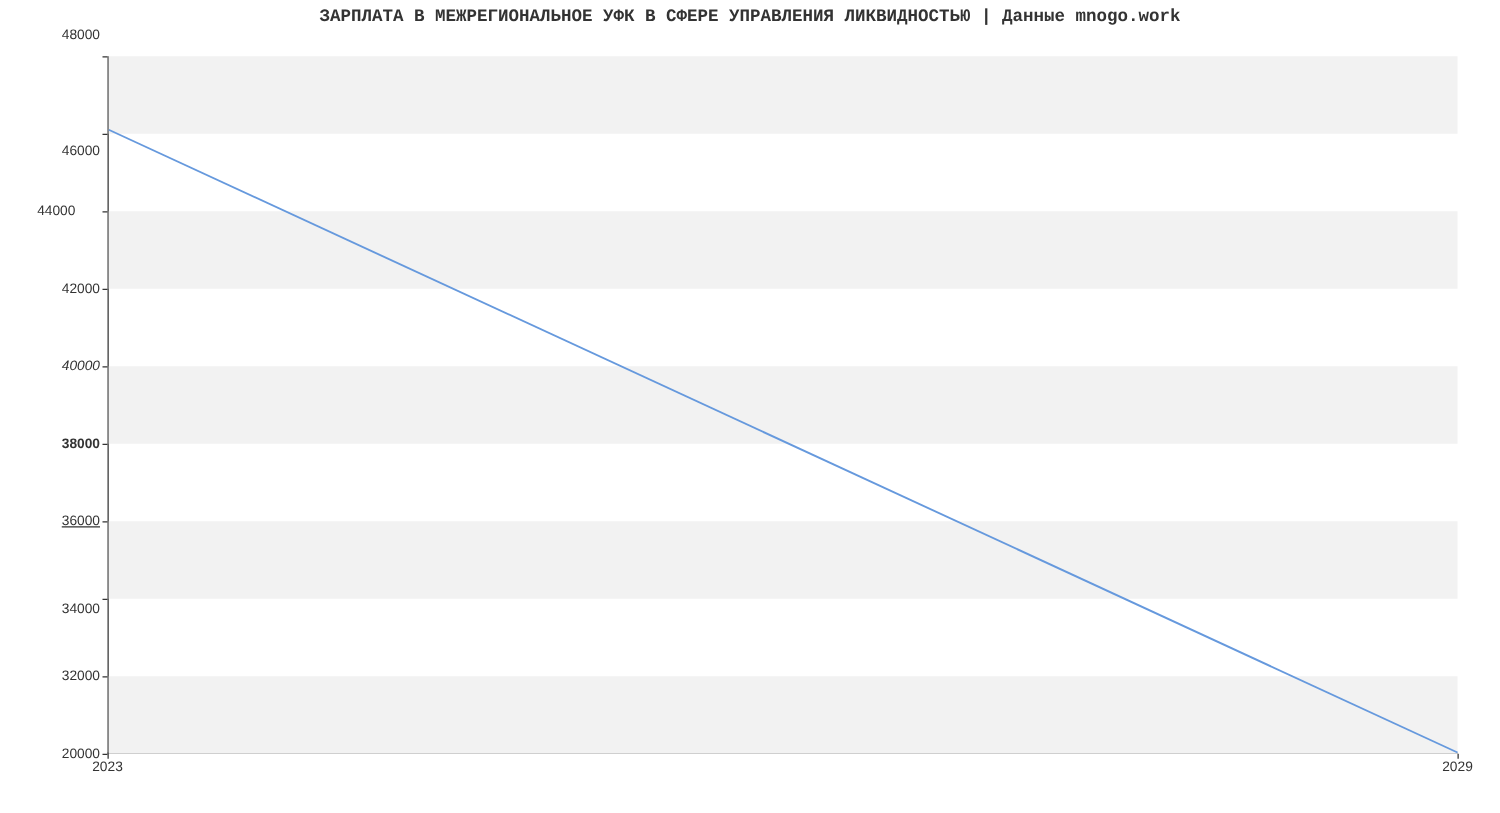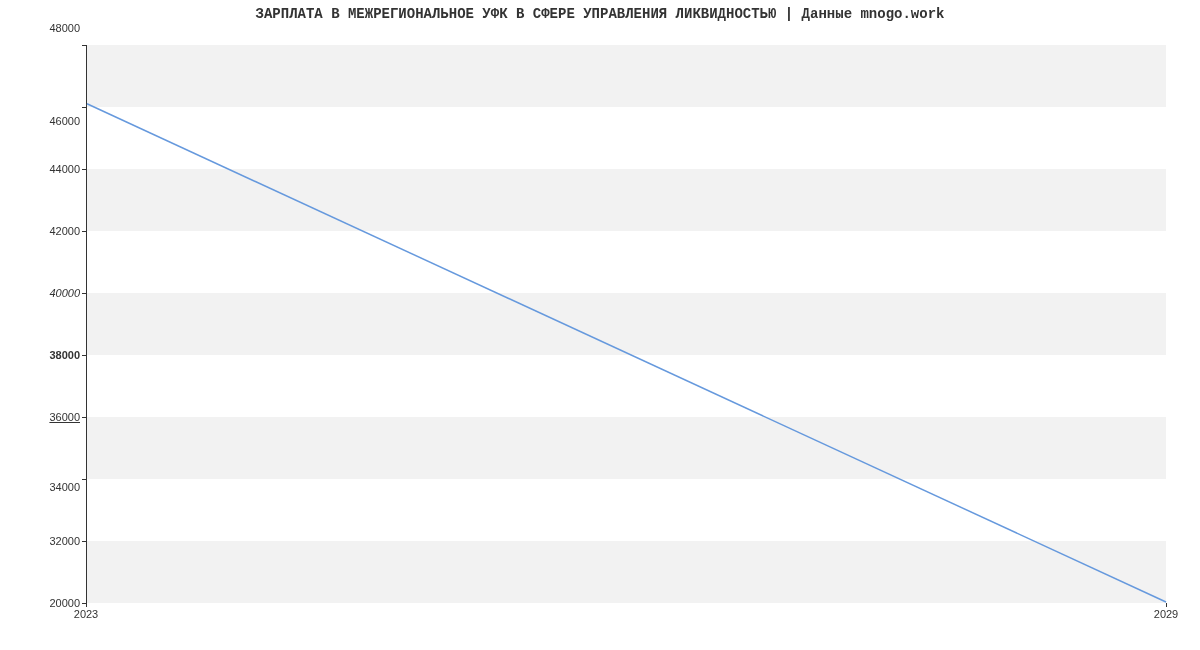--- a/index.html
+++ b/index.html
@@ -106,21 +106,21 @@
     <div class="y-tick-label" style="top: 487px;">34000</div>
     <div class="y-tick-mark" style="top: 479px;"></div>
     <div class="y-tick-label" style="top: 417px; text-decoration: underline;">36000</div>
     <div class="y-tick-mark" style="top: 417px;"></div>
     <div class="y-tick-label" style="top: 355px; font-weight: bold;">38000</div>
     <div class="y-tick-mark" style="top: 355px;"></div>
     <div class="y-tick-label" style="top: 293px; font-style: italic;">40000</div>
     <div class="y-tick-mark" style="top: 293px;"></div>
     <div class="y-tick-label" style="top: 231px;">42000</div>
     <div class="y-tick-mark" style="top: 231px;"></div>
-    <div class="y-tick-label" style="top: 169px;">44000</div>
+    <div class="y-tick-label" style="top: 169px; text-align: center;">44000</div>
     <div class="y-tick-mark" style="top: 169px;"></div>
     <div class="y-tick-label" style="top: 107px; margin-top: 14px;">46000</div>
     <div class="y-tick-mark" style="top: 107px;"></div>
     <div class="y-tick-label" style="top: 28px;">48000</div>
     <div class="y-tick-mark" style="top: 45px;"></div>
   </div>
 <div id="x-axis">
     <div class="x-tick-label" style="left: 86px;">2023</div>
     <div class="x-tick-mark" style="left: 86px;"></div>
     <div class="x-tick-label" style="left: 1166px;">2029</div>

